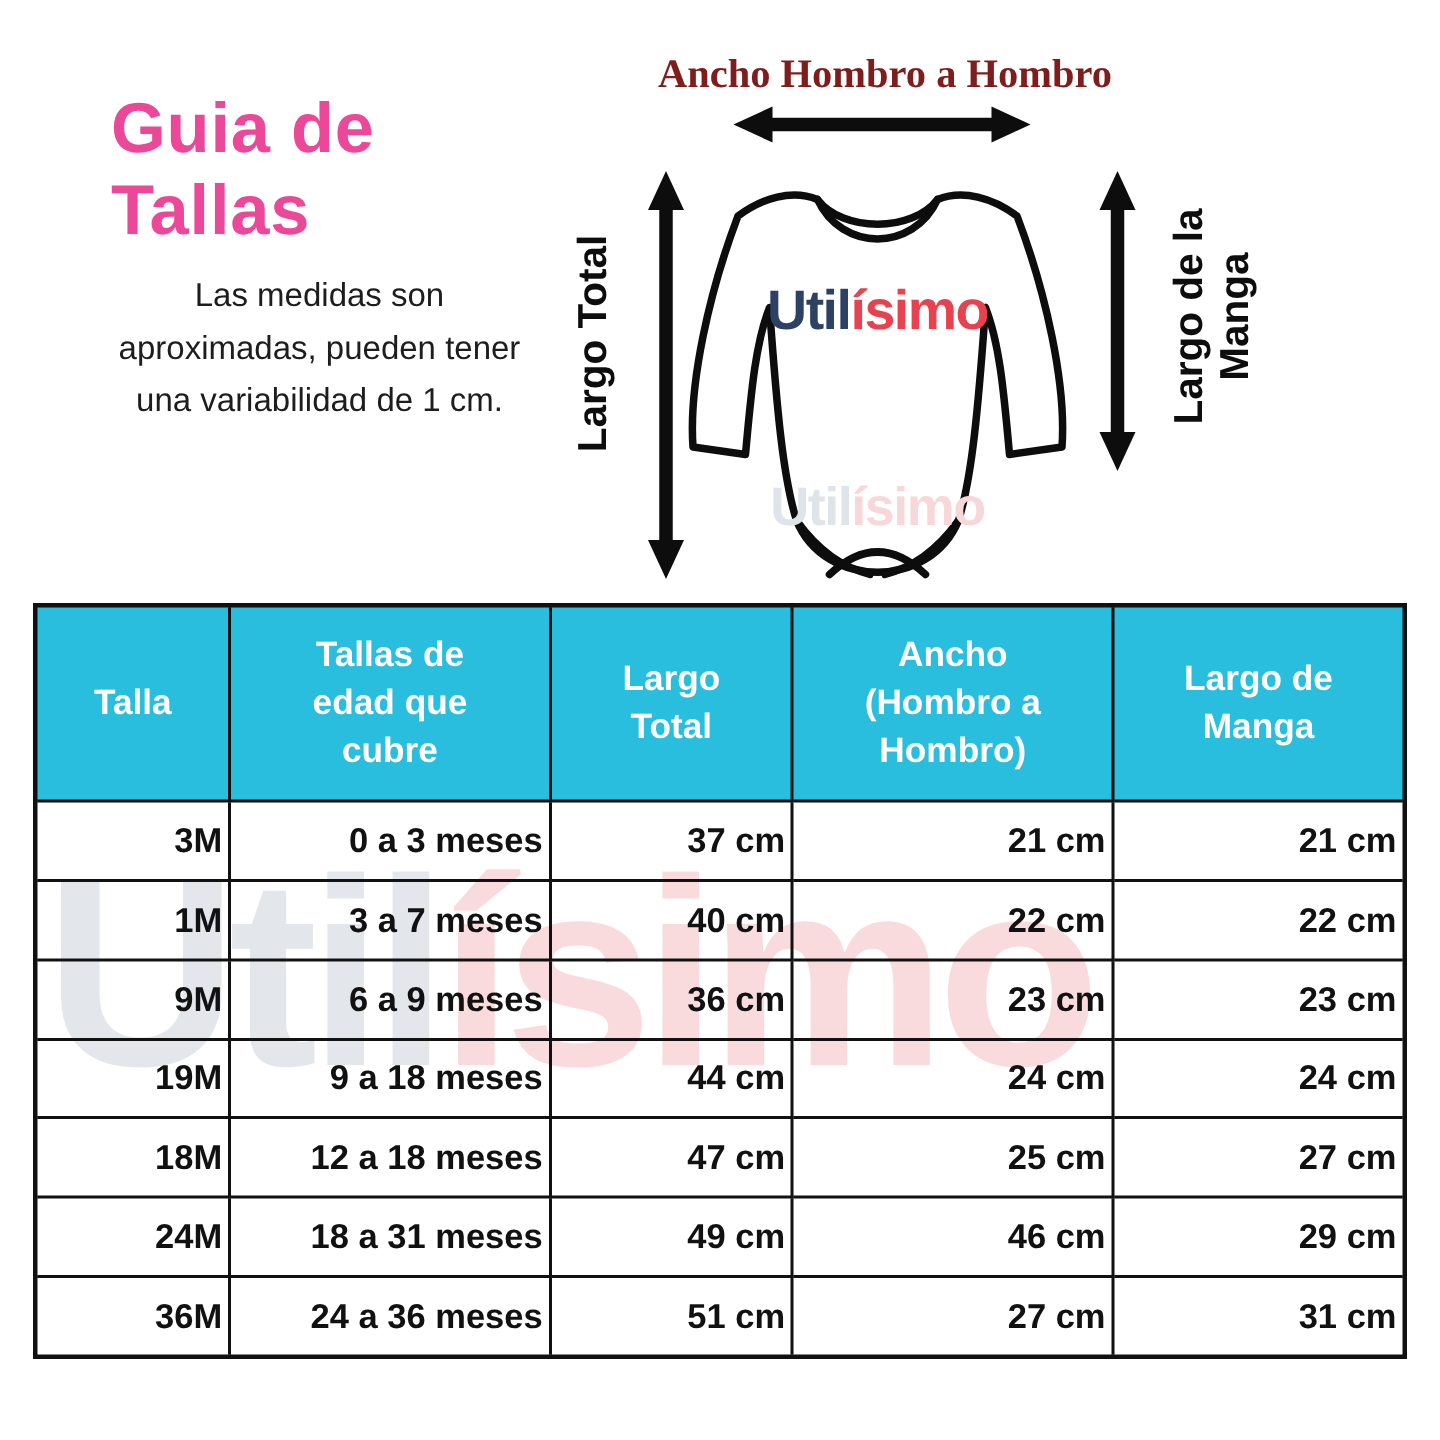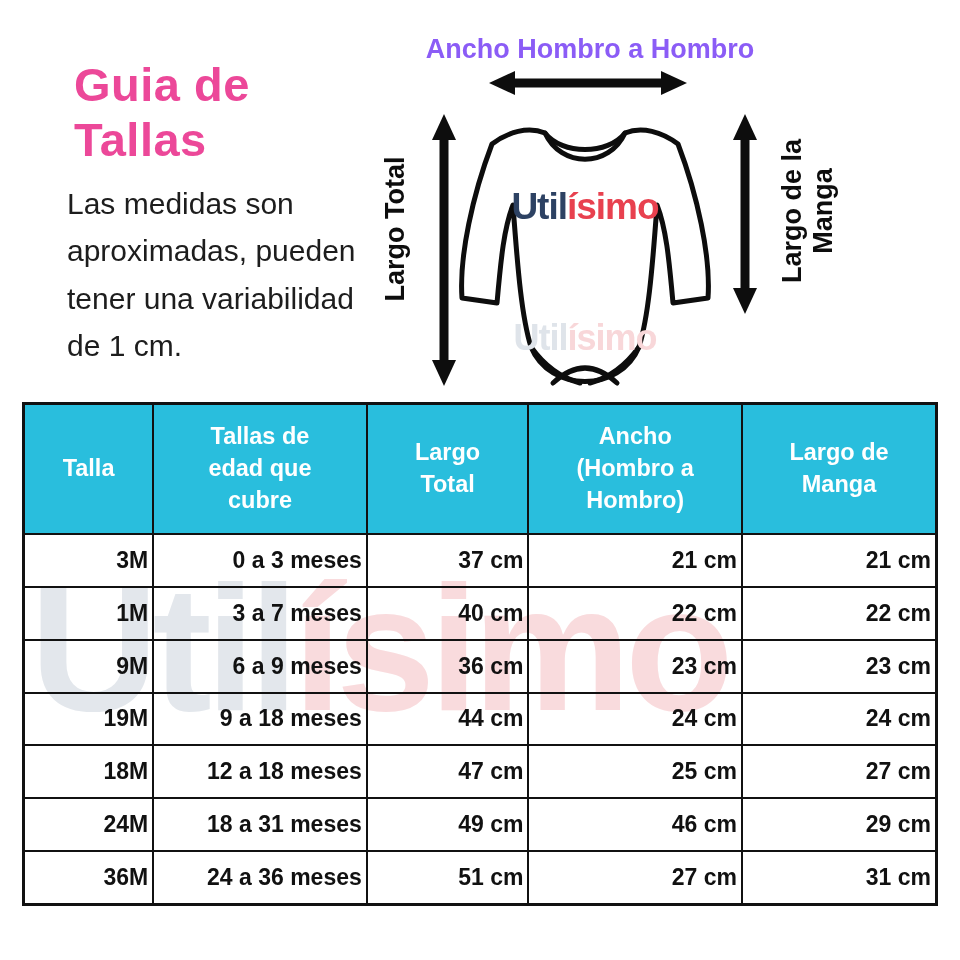--- a/index.html
+++ b/index.html
@@ -8,26 +8,26 @@
     font-family:"Liberation Sans","DejaVu Sans",sans-serif;color:#111;
   }
   
   .page-title{
     position:absolute;left:74px;top:58px;width:240px;
     font-size:47px;line-height:1.16;font-weight:bold;color:#ec4899;
     letter-spacing:.5px;
   }
   .page-note{
     position:absolute;left:67px;top:180px;width:292px;
-    font-size:30px;line-height:1.58;color:#1d1d1d;
+    font-size:22px;line-height:1.58;color:#1d1d1d;text-align:center;
   }
   
   .top-label{
     position:absolute;left:405px;top:34px;width:370px;
-    font-size:27px;font-weight:bold;text-align:center;color:#8b5cf6;
+    font-size:27px;font-weight:bold;text-align:center;color:#7f1d1d;font-family:Liberation Serif, serif;
   }
   .rot-label{
     position:absolute;font-size:27px;font-weight:bold;color:#0d0d0d;
     text-align:center;transform:rotate(-90deg);line-height:1.15;
   }
   .left-label{left:257px;top:212px;width:280px;height:34px;}
   .right-label{left:690px;top:178px;width:240px;height:66px;}
   .arrow{position:absolute;}
   .arrow line{stroke:#0d0d0d;stroke-width:9;}
   .arrow polygon{fill:#0d0d0d;}

